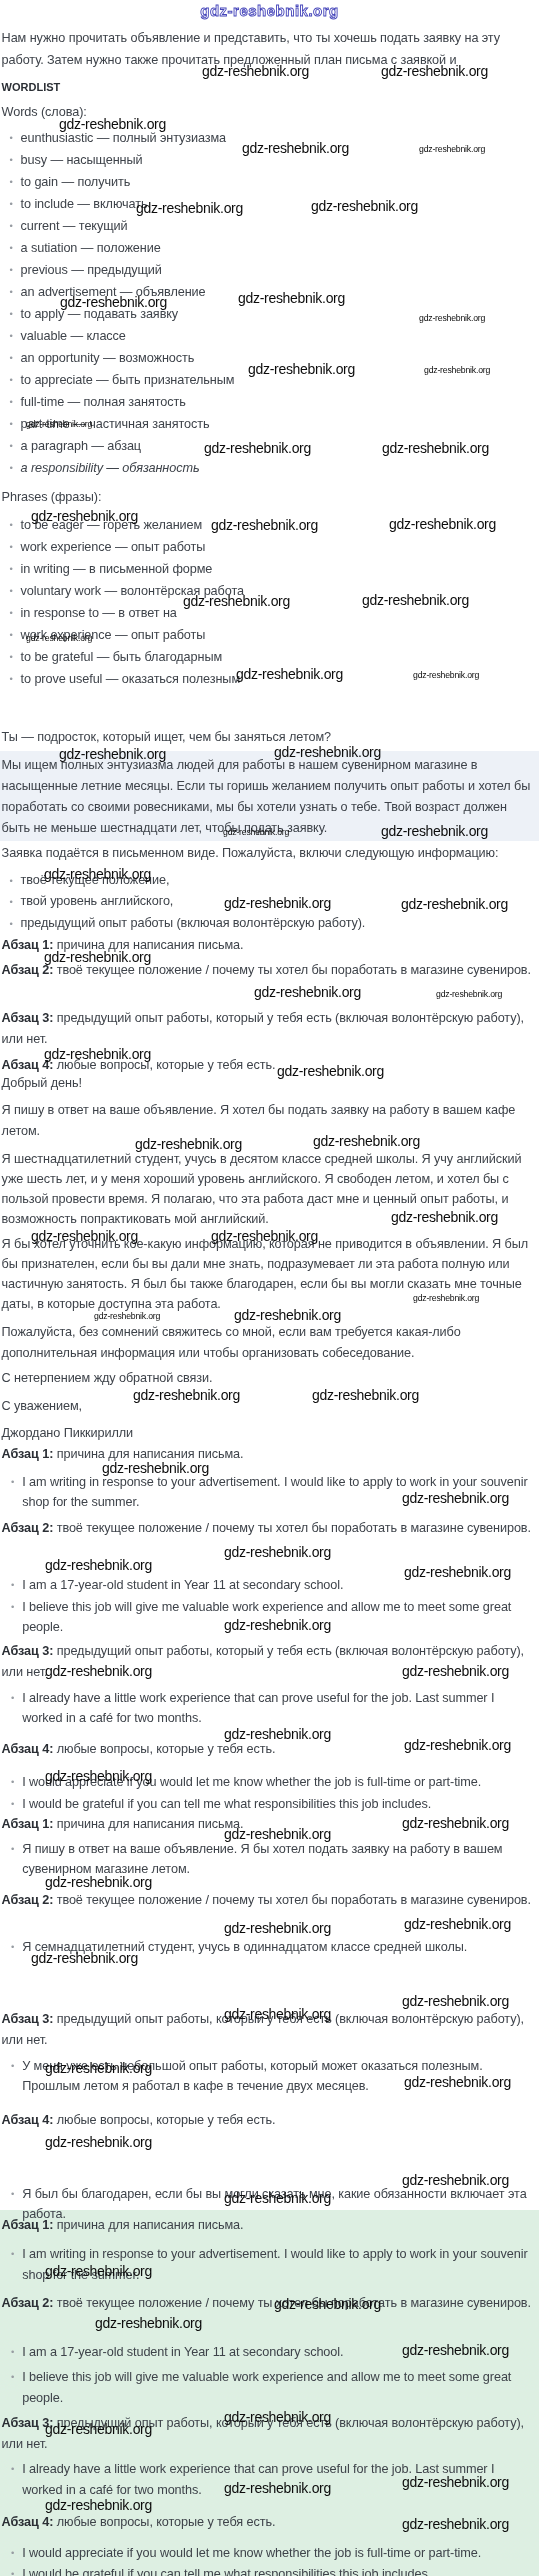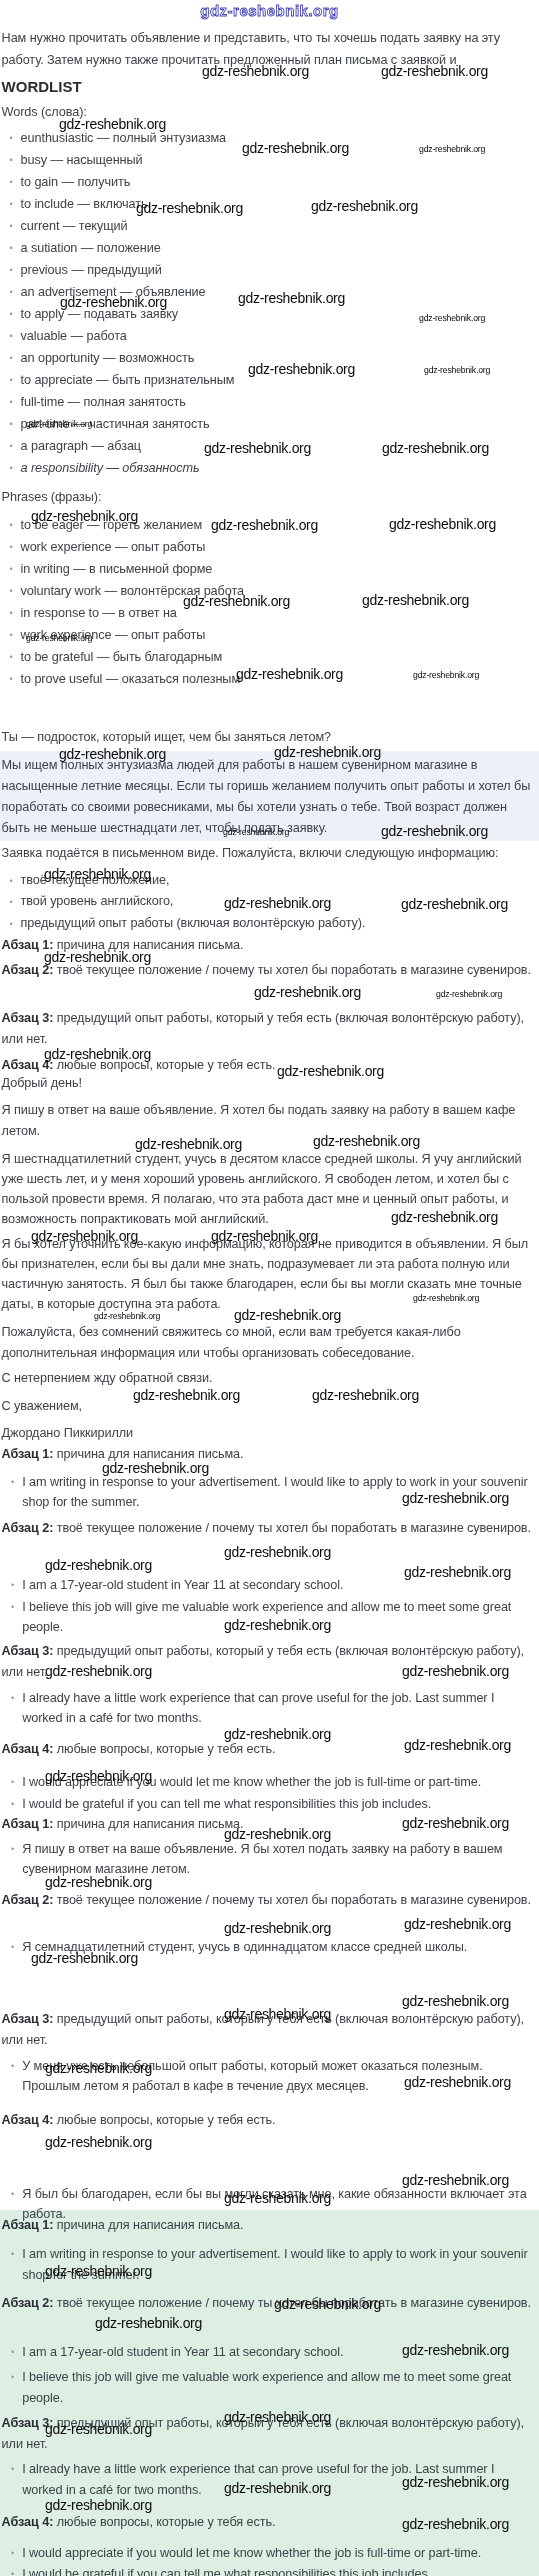--- a/index.html
+++ b/index.html
@@ -3,21 +3,21 @@
 <meta charset="utf-8">
 <style>
   html,body{margin:0;padding:0;}
   body{
     width:539px;height:2576px;position:relative;overflow:hidden;background:#ffffff;
     font-family:"Liberation Sans",sans-serif;color:#3e434a;
   }
   #content{position:absolute;inset:0;}
   .blk{position:absolute;left:1.6px;width:532px;font-size:12.7px;line-height:20.6px;letter-spacing:-0.1px;z-index:2;}
   .heading{font-weight:bold;color:#2b2f35;font-size:13px;}
-  .wordlist-h{font-size:15px;letter-spacing:0;}
+  .wordlist-h{font-size:11px;letter-spacing:0;}
   .blk ul{list-style:none;margin:0;padding:0;}
   .blk li{position:relative;padding-left:19px;}
   .blk li::before{content:"•";position:absolute;left:8px;top:0;color:#979ca2;font-size:9.5px;}
   .abzac b{color:#2b2f35;}
   .bullet{padding-left:20.6px;box-sizing:border-box;}
   .bullet::before{content:"•";position:absolute;left:9.5px;top:0;color:#979ca2;font-size:9.5px;}
   .bg{position:absolute;left:0;width:539px;z-index:0;}
   .bg-blue{background:#edf1f7;}
   .bg-green{background:#ddefe2;}
   .wm{position:absolute;z-index:3;color:#0c0c0c;font-size:14px;font-weight:500;
@@ -44,21 +44,21 @@
       <ul>
         <li style="line-height: 22px;">eunthusiastic — полный энтузиазма</li>
         <li style="line-height: 22px;">busy — насыщенный</li>
         <li style="line-height: 22px;">to gain — получить</li>
         <li style="line-height: 22px;">to include — включать</li>
         <li style="line-height: 22px;">current — текущий</li>
         <li style="line-height: 22px;">a sutiation — положение</li>
         <li style="line-height: 22px;">previous — предыдущий</li>
         <li style="line-height: 22px;">an advertisement — объявление</li>
         <li style="line-height: 22px;">to apply — подавать заявку</li>
-        <li style="line-height: 22px;">valuable — работа</li>
+        <li style="line-height: 22px;">valuable — классе</li>
         <li style="line-height: 22px;">an opportunity — возможность</li>
         <li style="line-height: 22px;">to appreciate — быть признательным</li>
         <li style="line-height: 22px;">full-time — полная занятость</li>
         <li style="line-height: 22px;">part-time — частичная занятость</li>
         <li style="line-height: 22px;">a paragraph — абзац</li>
         <li style="line-height: 22px; font-style: italic;">a responsibility — обязанность</li>
       </ul>
     </div>
     <div class="blk" style="top: 487px;">Phrases (фразы):</div>
     <div class="blk" style="top: 514px;">

